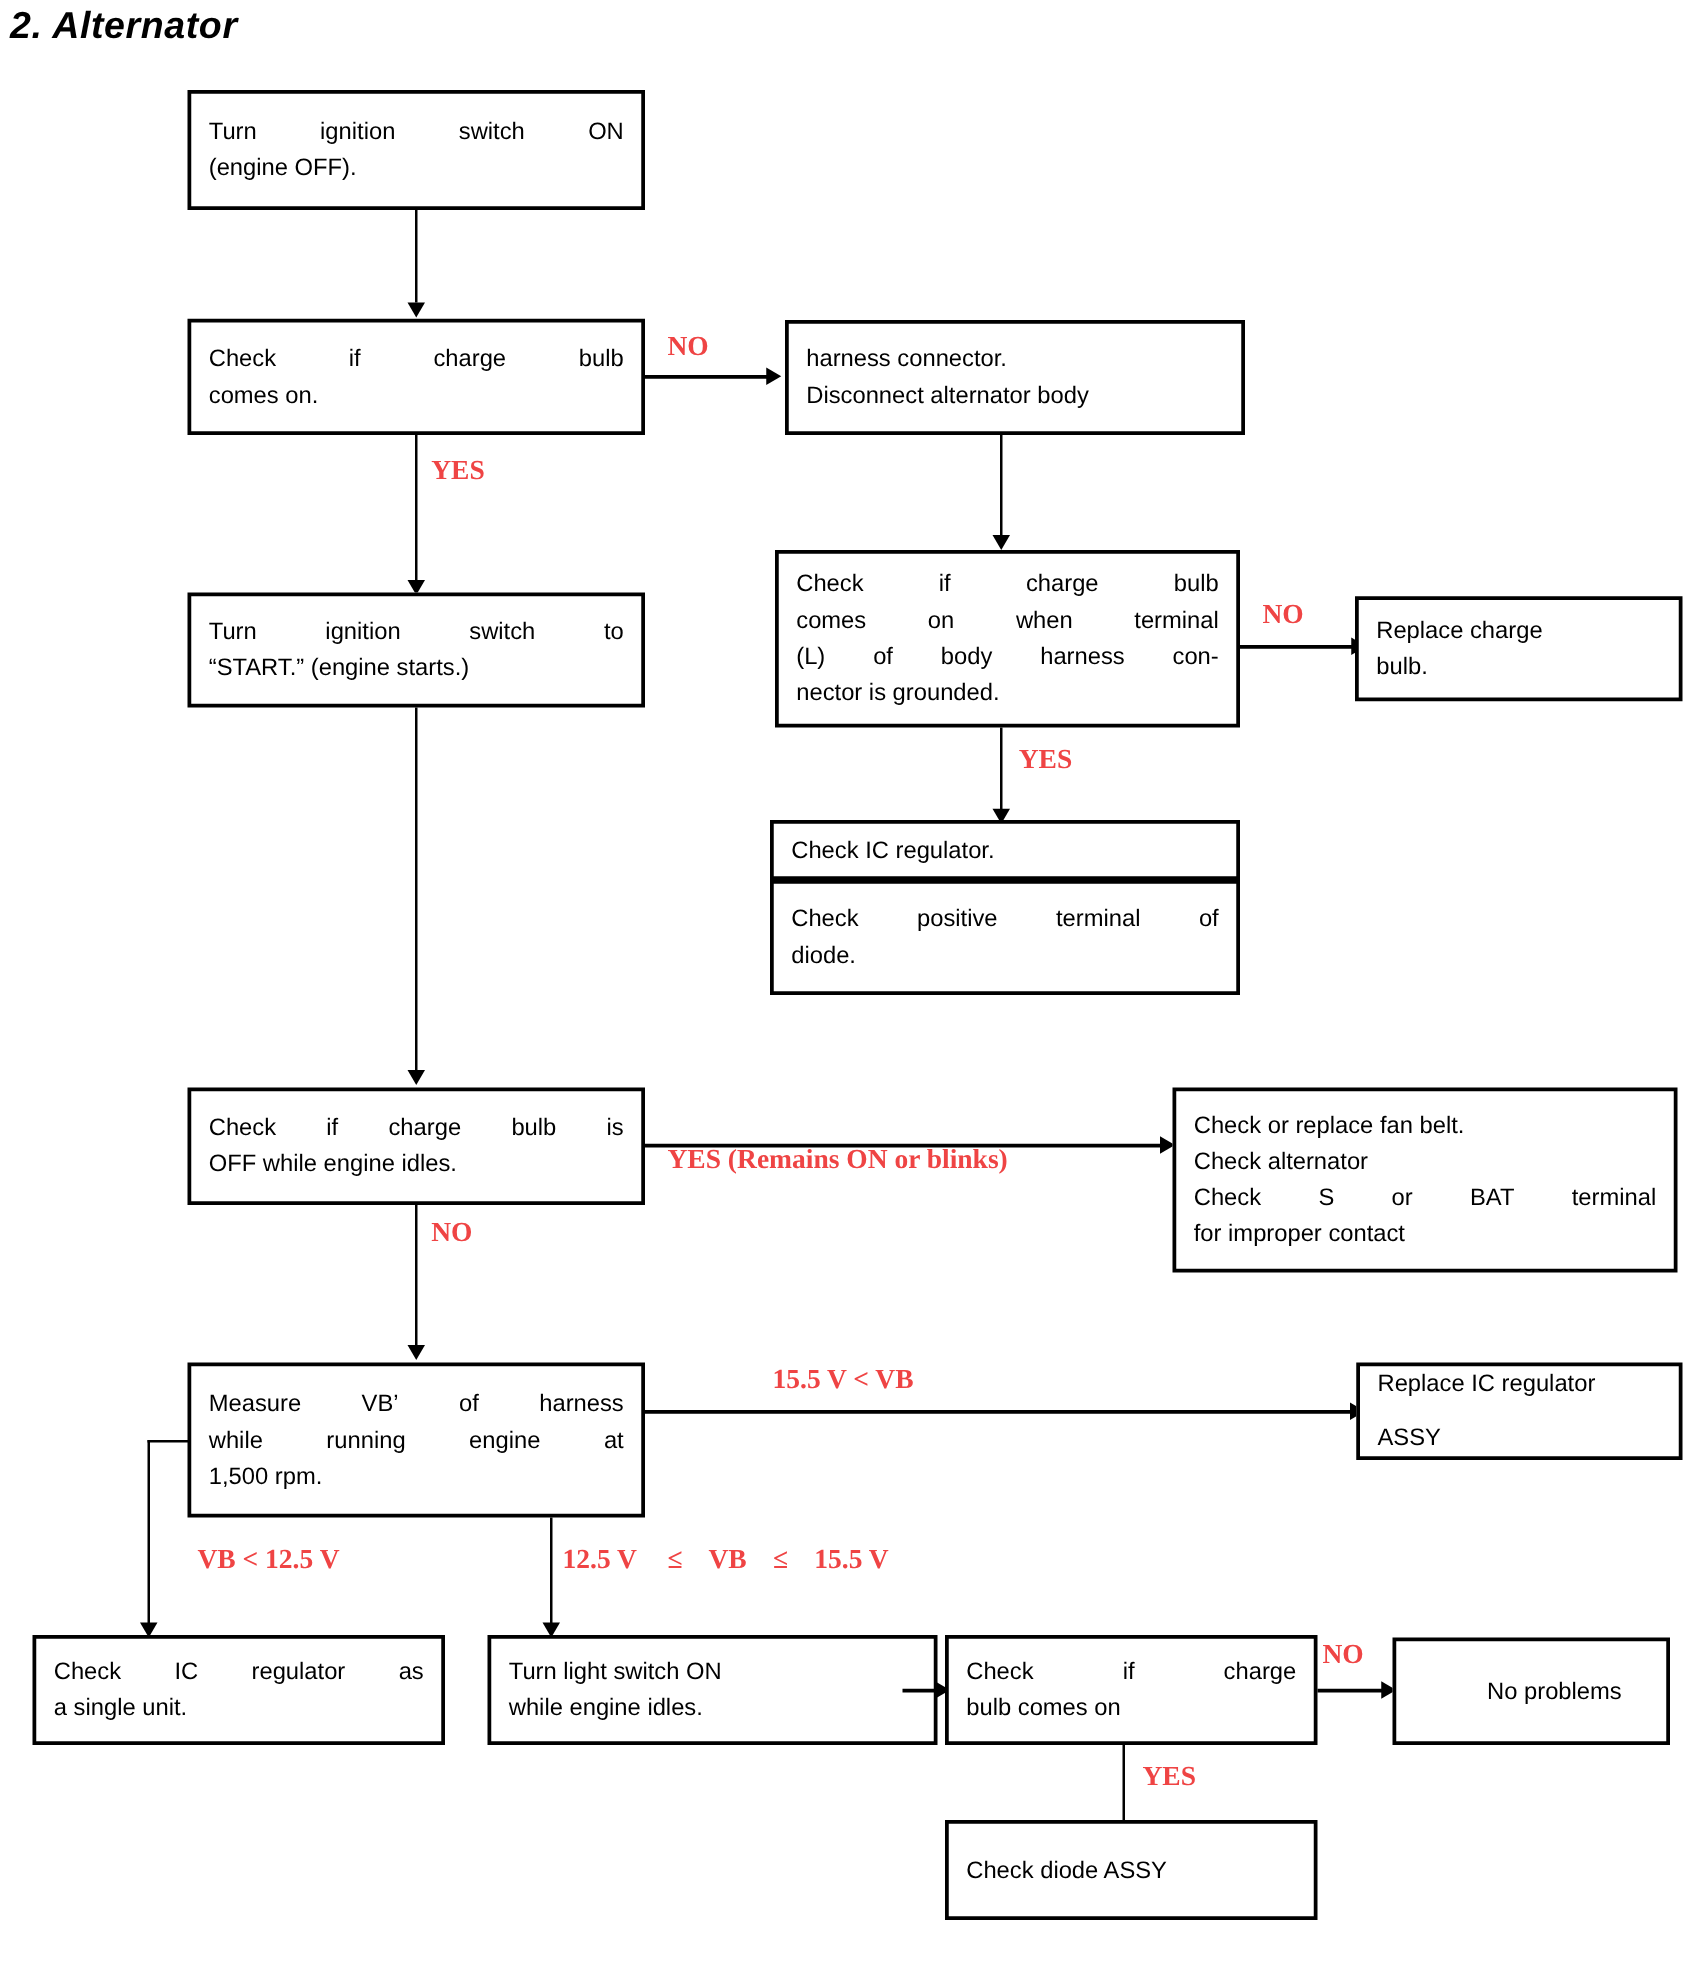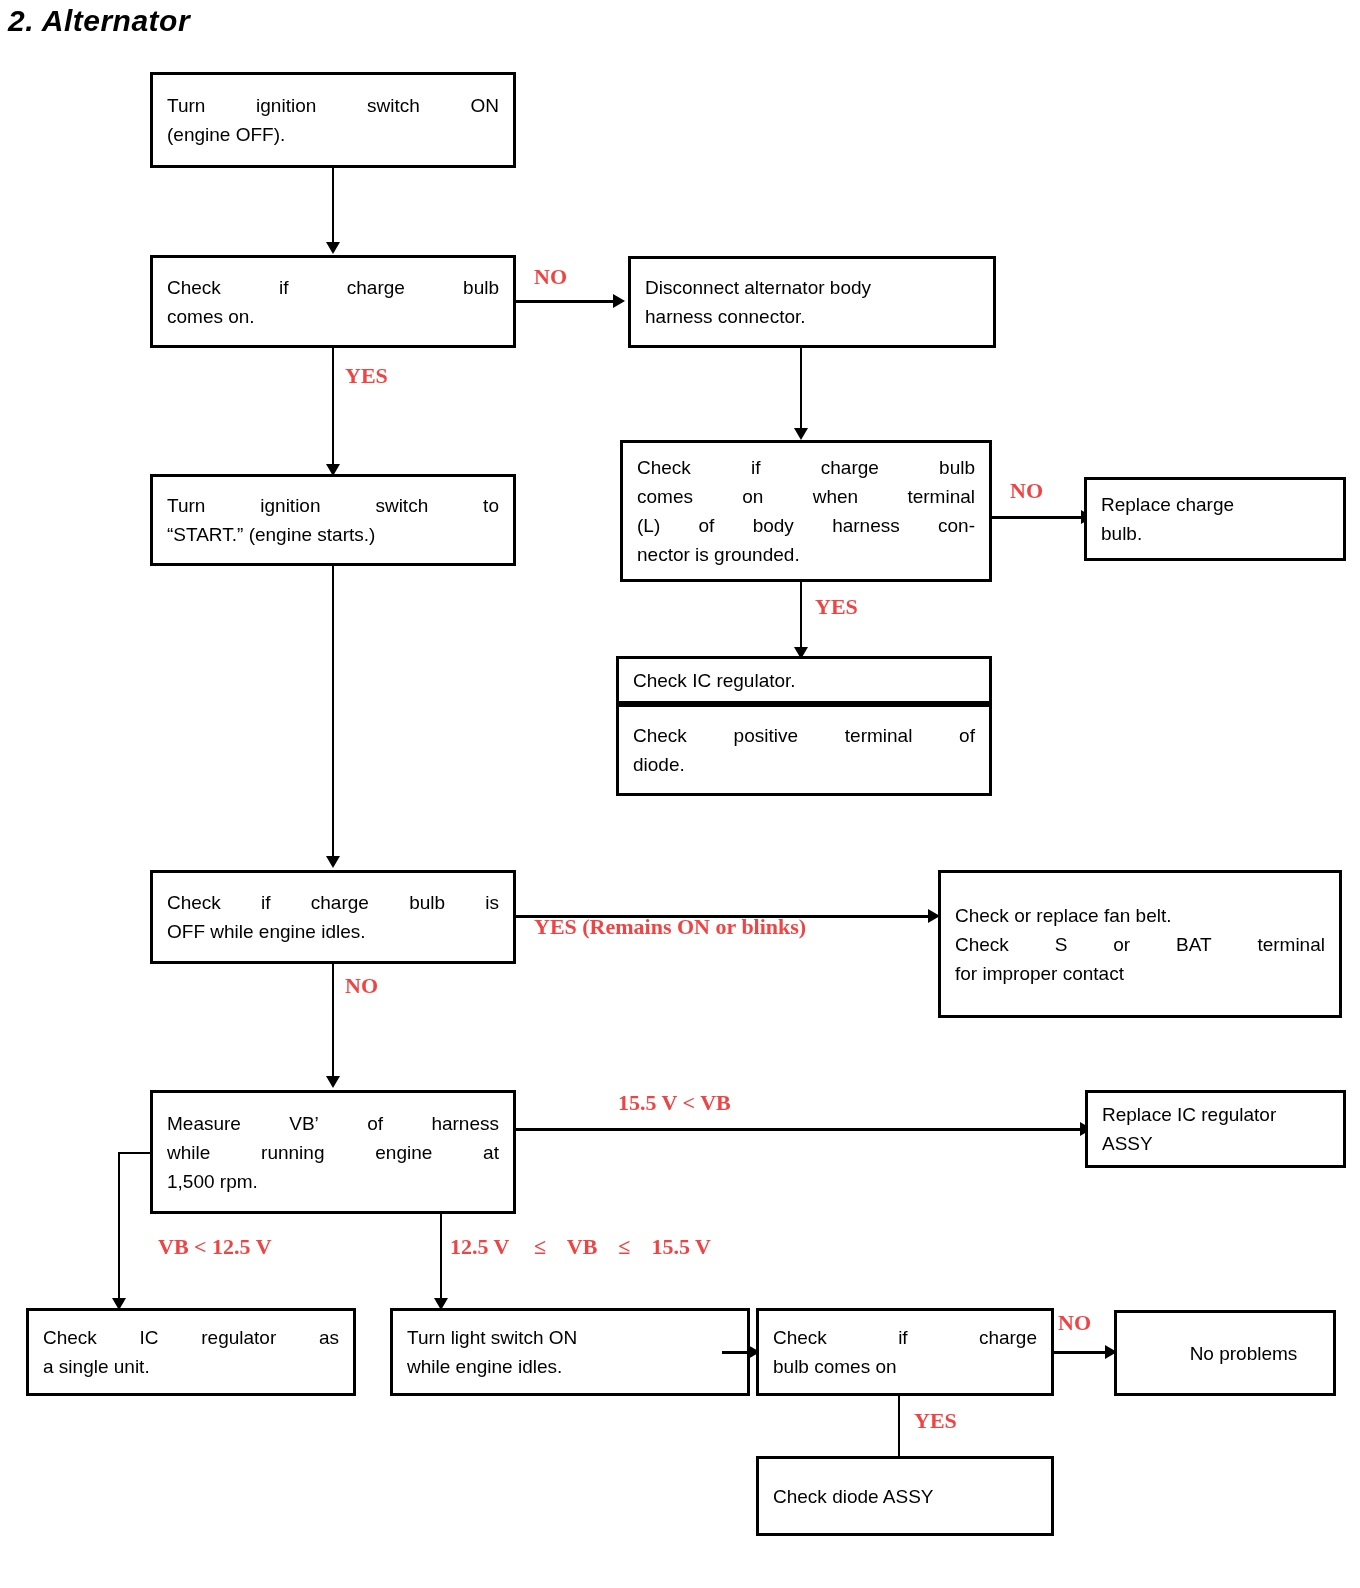--- a/index.html
+++ b/index.html
@@ -107,22 +107,22 @@
 
   <div class="hline thick" style="left:516px;top:300px;width:100px;"></div>
   <div class="arrow-right" style="left:613px;top:294px;"></div>
   <div class="elabel" style="left:534px;top:264px;">NO</div>
 
   <div class="vline" style="left:332px;top:348px;height:122px;"></div>
   <div class="arrow-down" style="left:326px;top:464px;"></div>
   <div class="elabel" style="left:345px;top:363px;">YES</div>
 
   <div class="box" style="left:628px;top:256px;width:368px;height:92px;">
+    <div class="line">harness connector.</div>
     <div class="line">Disconnect alternator body</div>
-    <div class="line">harness connector.</div>
   </div>
 
   <div class="vline" style="left:800px;top:348px;height:84px;"></div>
   <div class="arrow-down" style="left:794px;top:428px;"></div>
 
   <div class="box just" style="left:150px;top:474px;width:366px;height:92px;">
     <div class="line">
       <span>Turn</span>
       <span>ignition</span>
       <span>switch</span>
@@ -197,20 +197,21 @@
   <div class="hline thick" style="left:516px;top:915px;width:414px;"></div>
   <div class="arrow-right" style="left:928px;top:909px;"></div>
   <div class="elabel" style="left:534px;top:878px;margin-top:36px;">YES (Remains ON or blinks)</div>
 
   <div class="vline" style="left:332px;top:964px;height:118px;"></div>
   <div class="arrow-down" style="left:326px;top:1076px;"></div>
   <div class="elabel" style="left:345px;top:973px;">NO</div>
 
   <div class="box just" style="left:938px;top:870px;width:404px;height:148px;">
     <div class="line nojust">Check or replace fan belt.</div>
+    <div class="line nojust">Check alternator</div>
     <div class="line">
       <span>Check</span>
       <span>S</span>
       <span>or</span>
       <span>BAT</span>
       <span>terminal</span>
     </div>
     <div class="line nojust">for improper contact</div>
   </div>
 
@@ -246,21 +247,21 @@
     <span style="display:inline-block;width:14px;"></span>
     <span>≤</span>
     <span style="display:inline-block;width:10px;"></span>
     <span>VB</span>
     <span style="display:inline-block;width:10px;"></span>
     <span>≤</span>
     <span style="display:inline-block;width:10px;"></span>
     <span>15.5 V</span>
   </div>
 
-  <div class="box" style="left:1085px;top:1090px;width:261px;height:78px;">
+  <div class="box" style="left:1085px;top:1090px;width:261px;height:78px;justify-content:space-between;">
     <div class="line">Replace IC regulator</div>
     <div class="line">ASSY</div>
   </div>
 
   <div class="box just" style="left:26px;top:1308px;width:330px;height:88px;">
     <div class="line">
       <span>Check</span>
       <span>IC</span>
       <span>regulator</span>
       <span>as</span>

